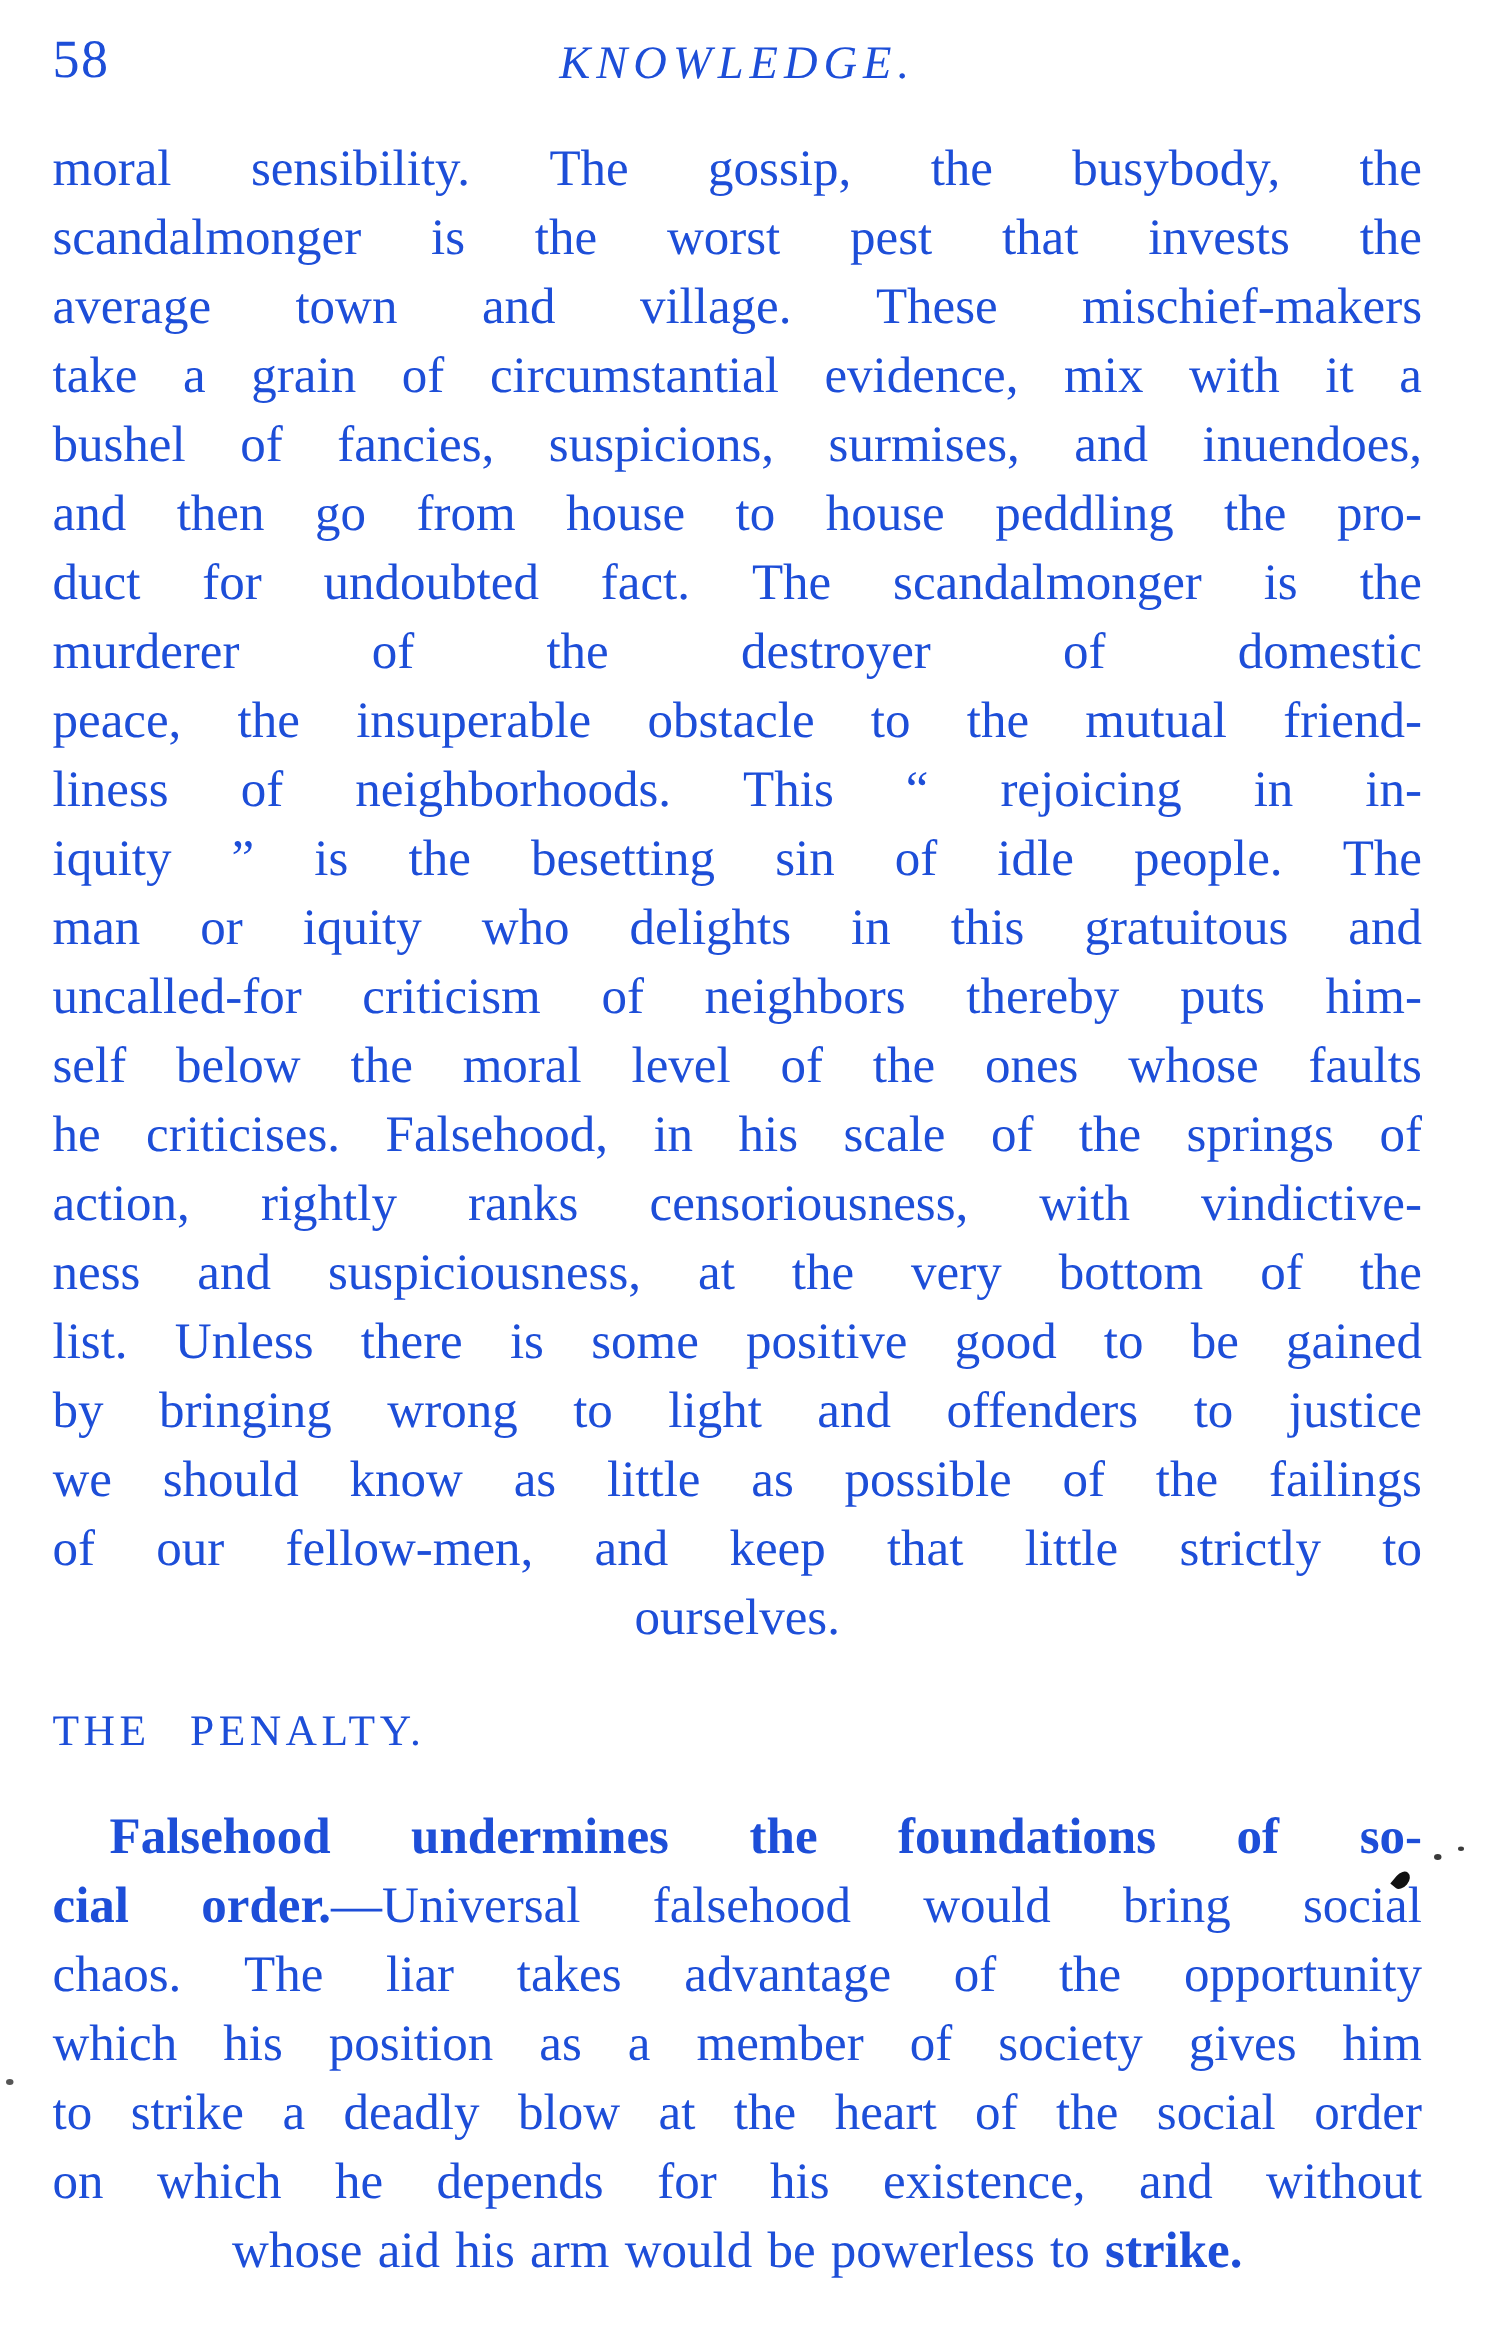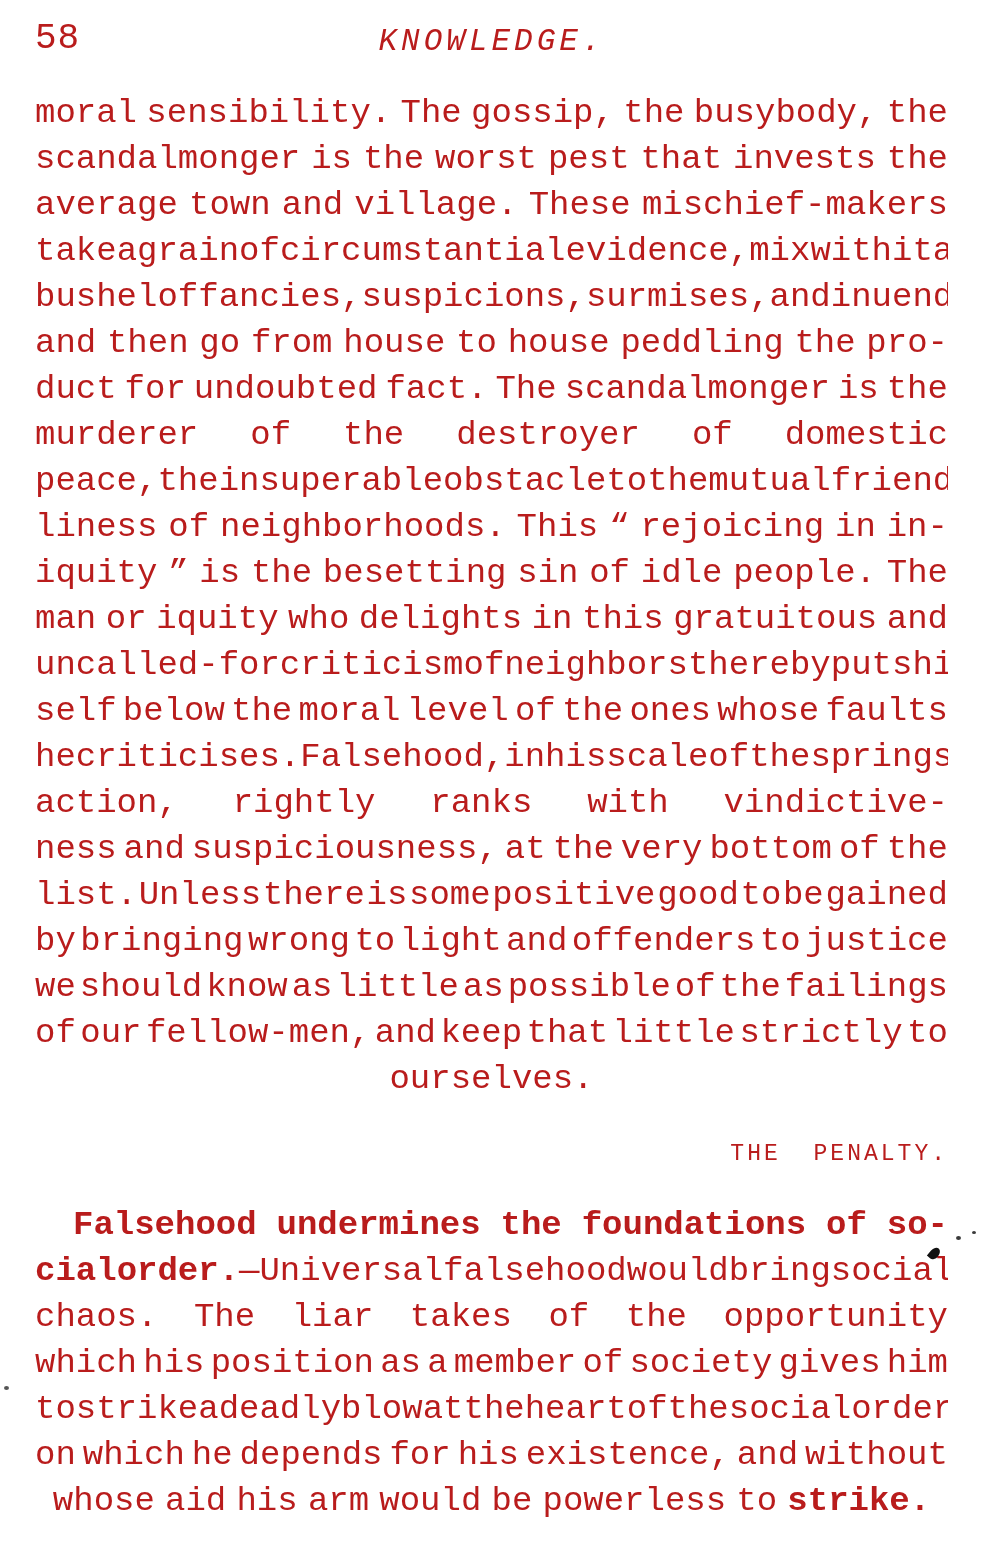--- a/index.html
+++ b/index.html
@@ -1,22 +1,22 @@
 <!DOCTYPE html>
 <html><head>
 <meta charset="utf-8">
 <style>
   html,body{margin:0;padding:0;background:#e8e8e8;}
   .page{
     position:relative;
     width:1000px;height:1560px;
     margin:0 auto;
     background:#ffffff;
-    color:#b91c1c;
-    font-family:Liberation Mono, monospace;
+    color:#1d4ed8;
+    font-family:Liberation Serif, serif;
     box-sizing:border-box;
     padding:14px 52px 0 35px;
     overflow:hidden;
   }
   
   .running{position:relative;height:76px;}
   .pageno{
     position:absolute;left:0;top:4px;
     font-size:36px;letter-spacing:1px;
   }
@@ -36,22 +36,22 @@
     line-height:46px;
     white-space:nowrap;
     overflow:hidden;
   }
   .line.left{justify-content:center;gap:0.30em;}
   .line.indent{margin-left:38px;}
   .b{font-weight:bold;}
   .word{display:inline-block;}
   
   .section-heading{
-    text-align:right;
-    font-size:23px;
+    text-align:left;
+    font-size:29px;
     letter-spacing:3px;
     word-spacing:16px;
     margin-top:32px;
     height:40px;line-height:40px;
   }
   .para2{margin-top:28px;}
   
   .artifact{position:absolute;background:#3a3a3a;border-radius:50%;}
   .artifact.squiggle{
     width:9px;height:13px;background:#111;
@@ -221,20 +221,21 @@
         <span class="word">scale</span>
         <span class="word">of</span>
         <span class="word">the</span>
         <span class="word">springs</span>
         <span class="word">of</span>
       </div>
       <div class="line">
         <span class="word">action,</span>
         <span class="word">rightly</span>
         <span class="word">ranks</span>
+        <span class="word">censoriousness,</span>
         <span class="word">with</span>
         <span class="word">vindictive-</span>
       </div>
       <div class="line">
         <span class="word">ness</span>
         <span class="word">and</span>
         <span class="word">suspiciousness,</span>
         <span class="word">at</span>
         <span class="word">the</span>
         <span class="word">very</span>
@@ -310,20 +311,21 @@
         <span class="word">falsehood</span>
         <span class="word">would</span>
         <span class="word">bring</span>
         <span class="word">social</span>
       </div>
       <div class="line">
         <span class="word">chaos.</span>
         <span class="word">The</span>
         <span class="word">liar</span>
         <span class="word">takes</span>
+        <span class="word">advantage</span>
         <span class="word">of</span>
         <span class="word">the</span>
         <span class="word">opportunity</span>
       </div>
       <div class="line">
         <span class="word">which</span>
         <span class="word">his</span>
         <span class="word">position</span>
         <span class="word">as</span>
         <span class="word">a</span>

